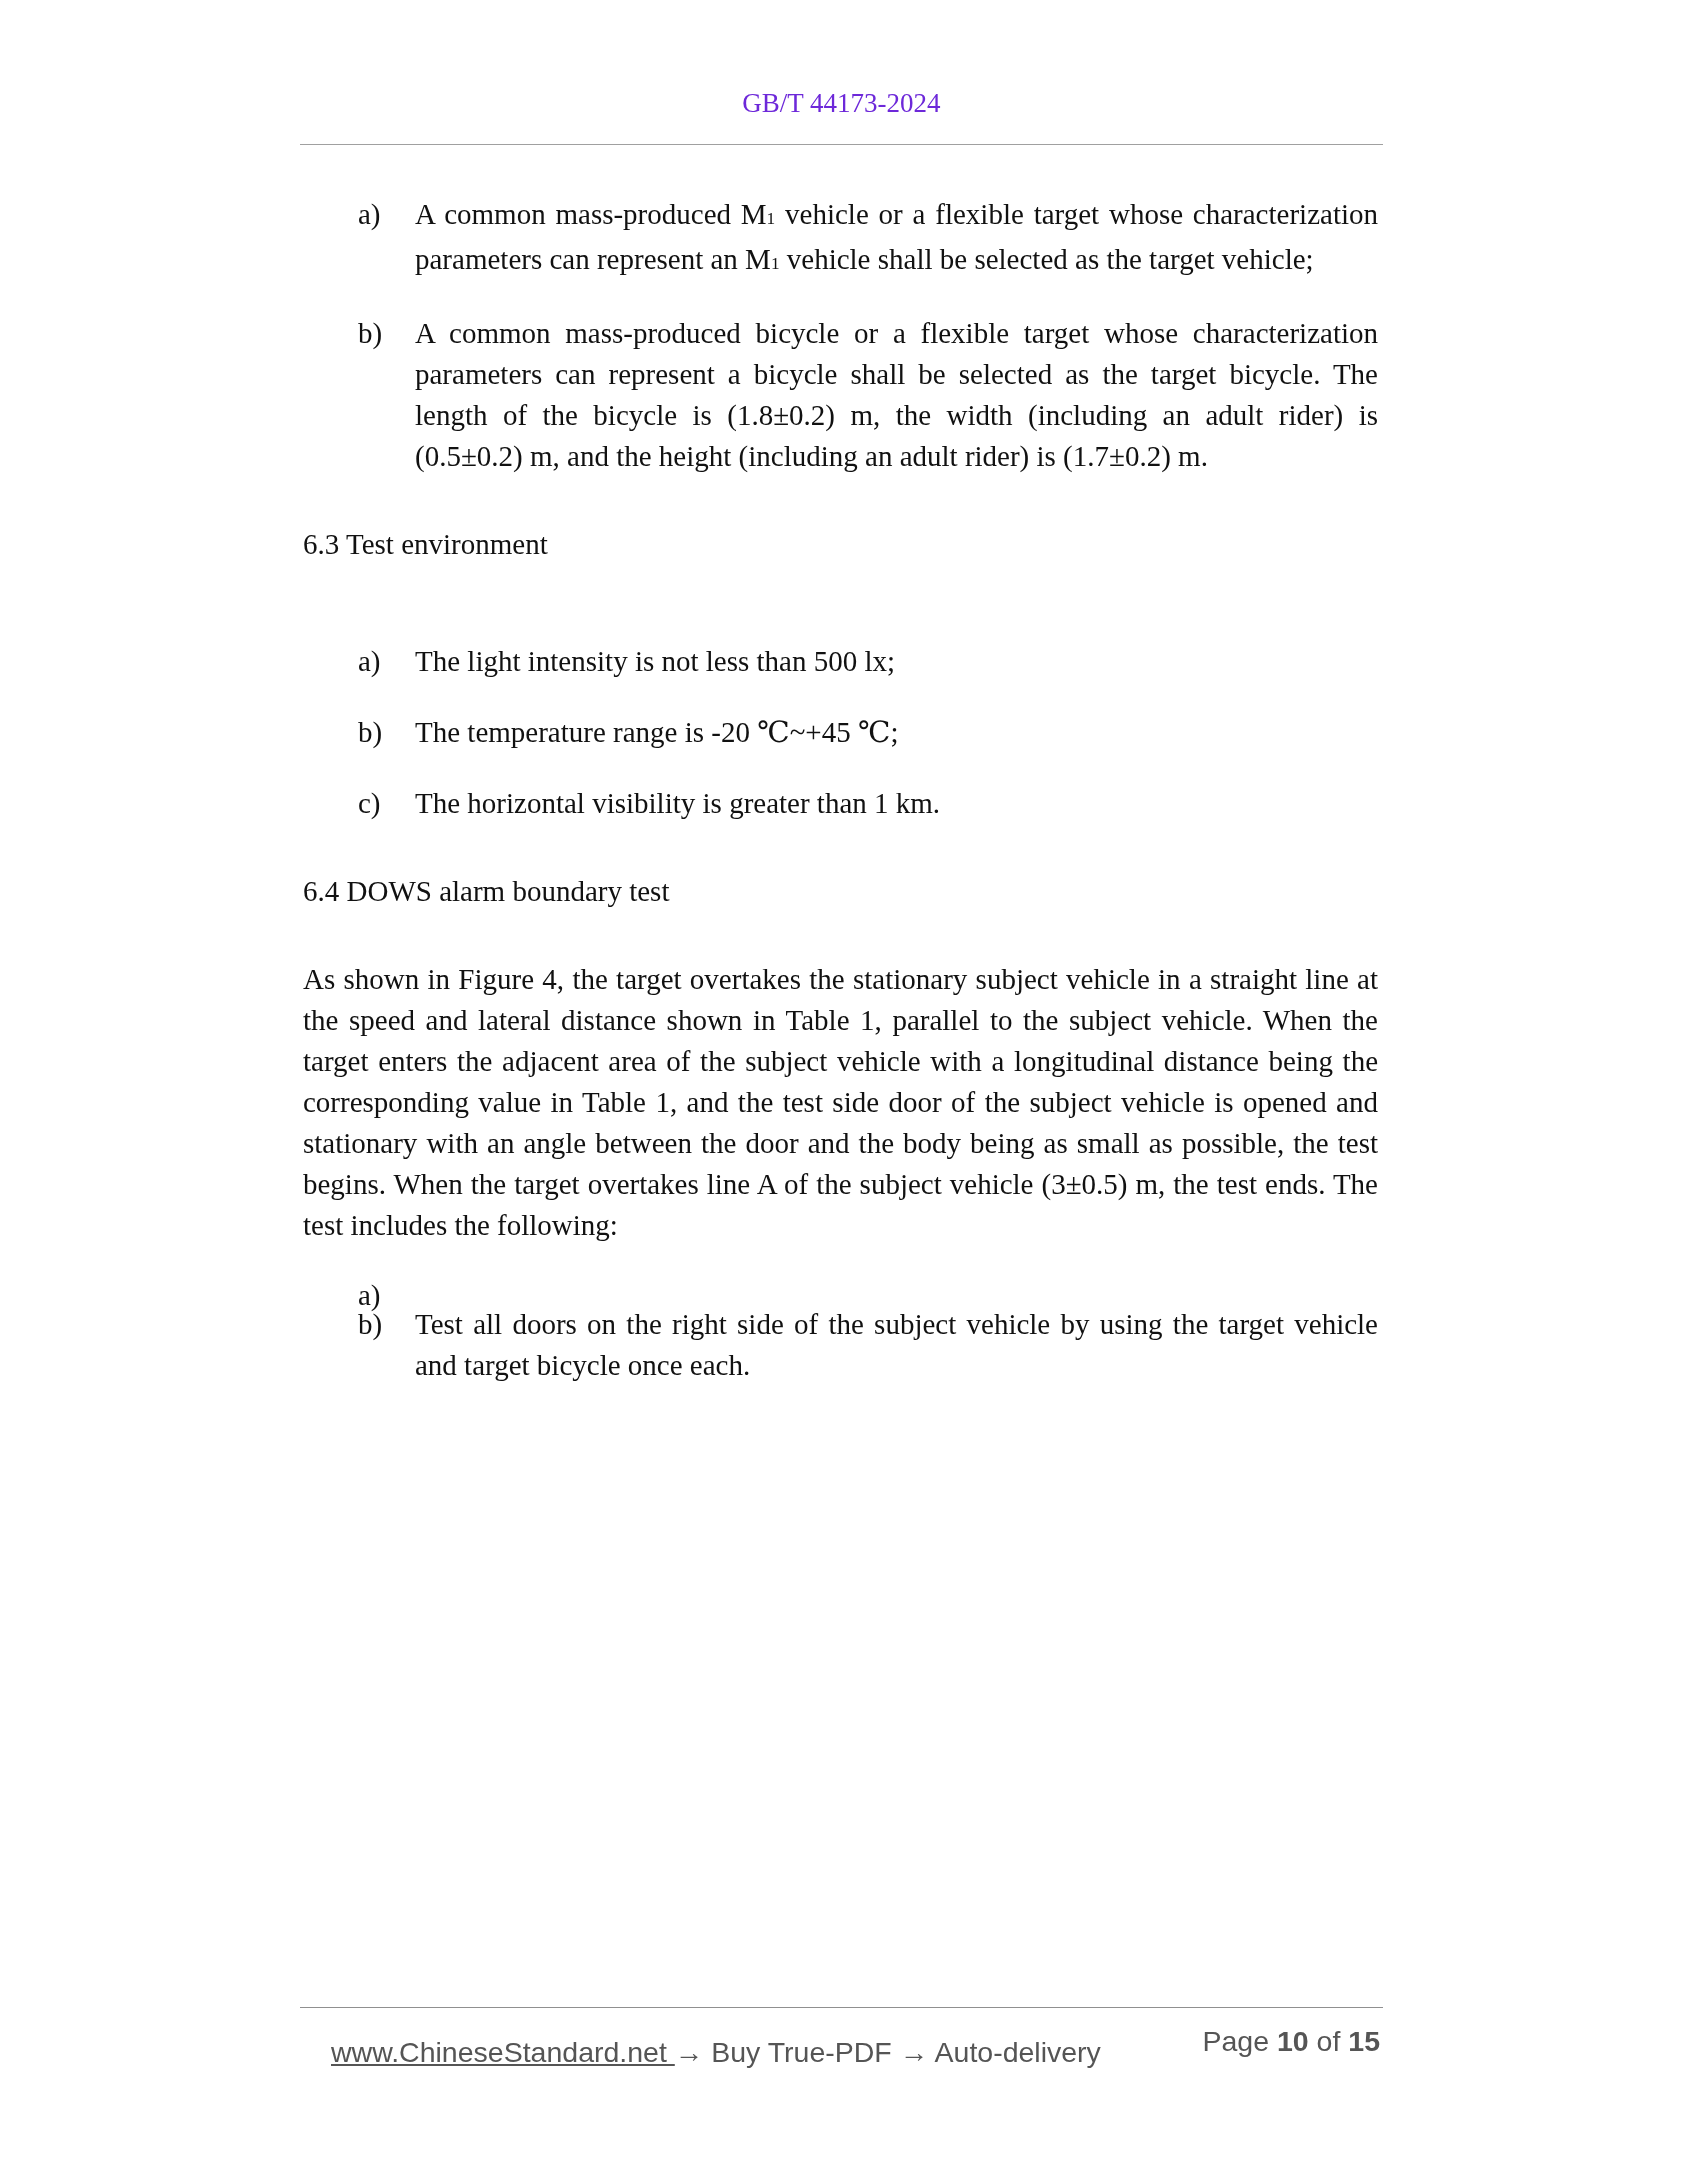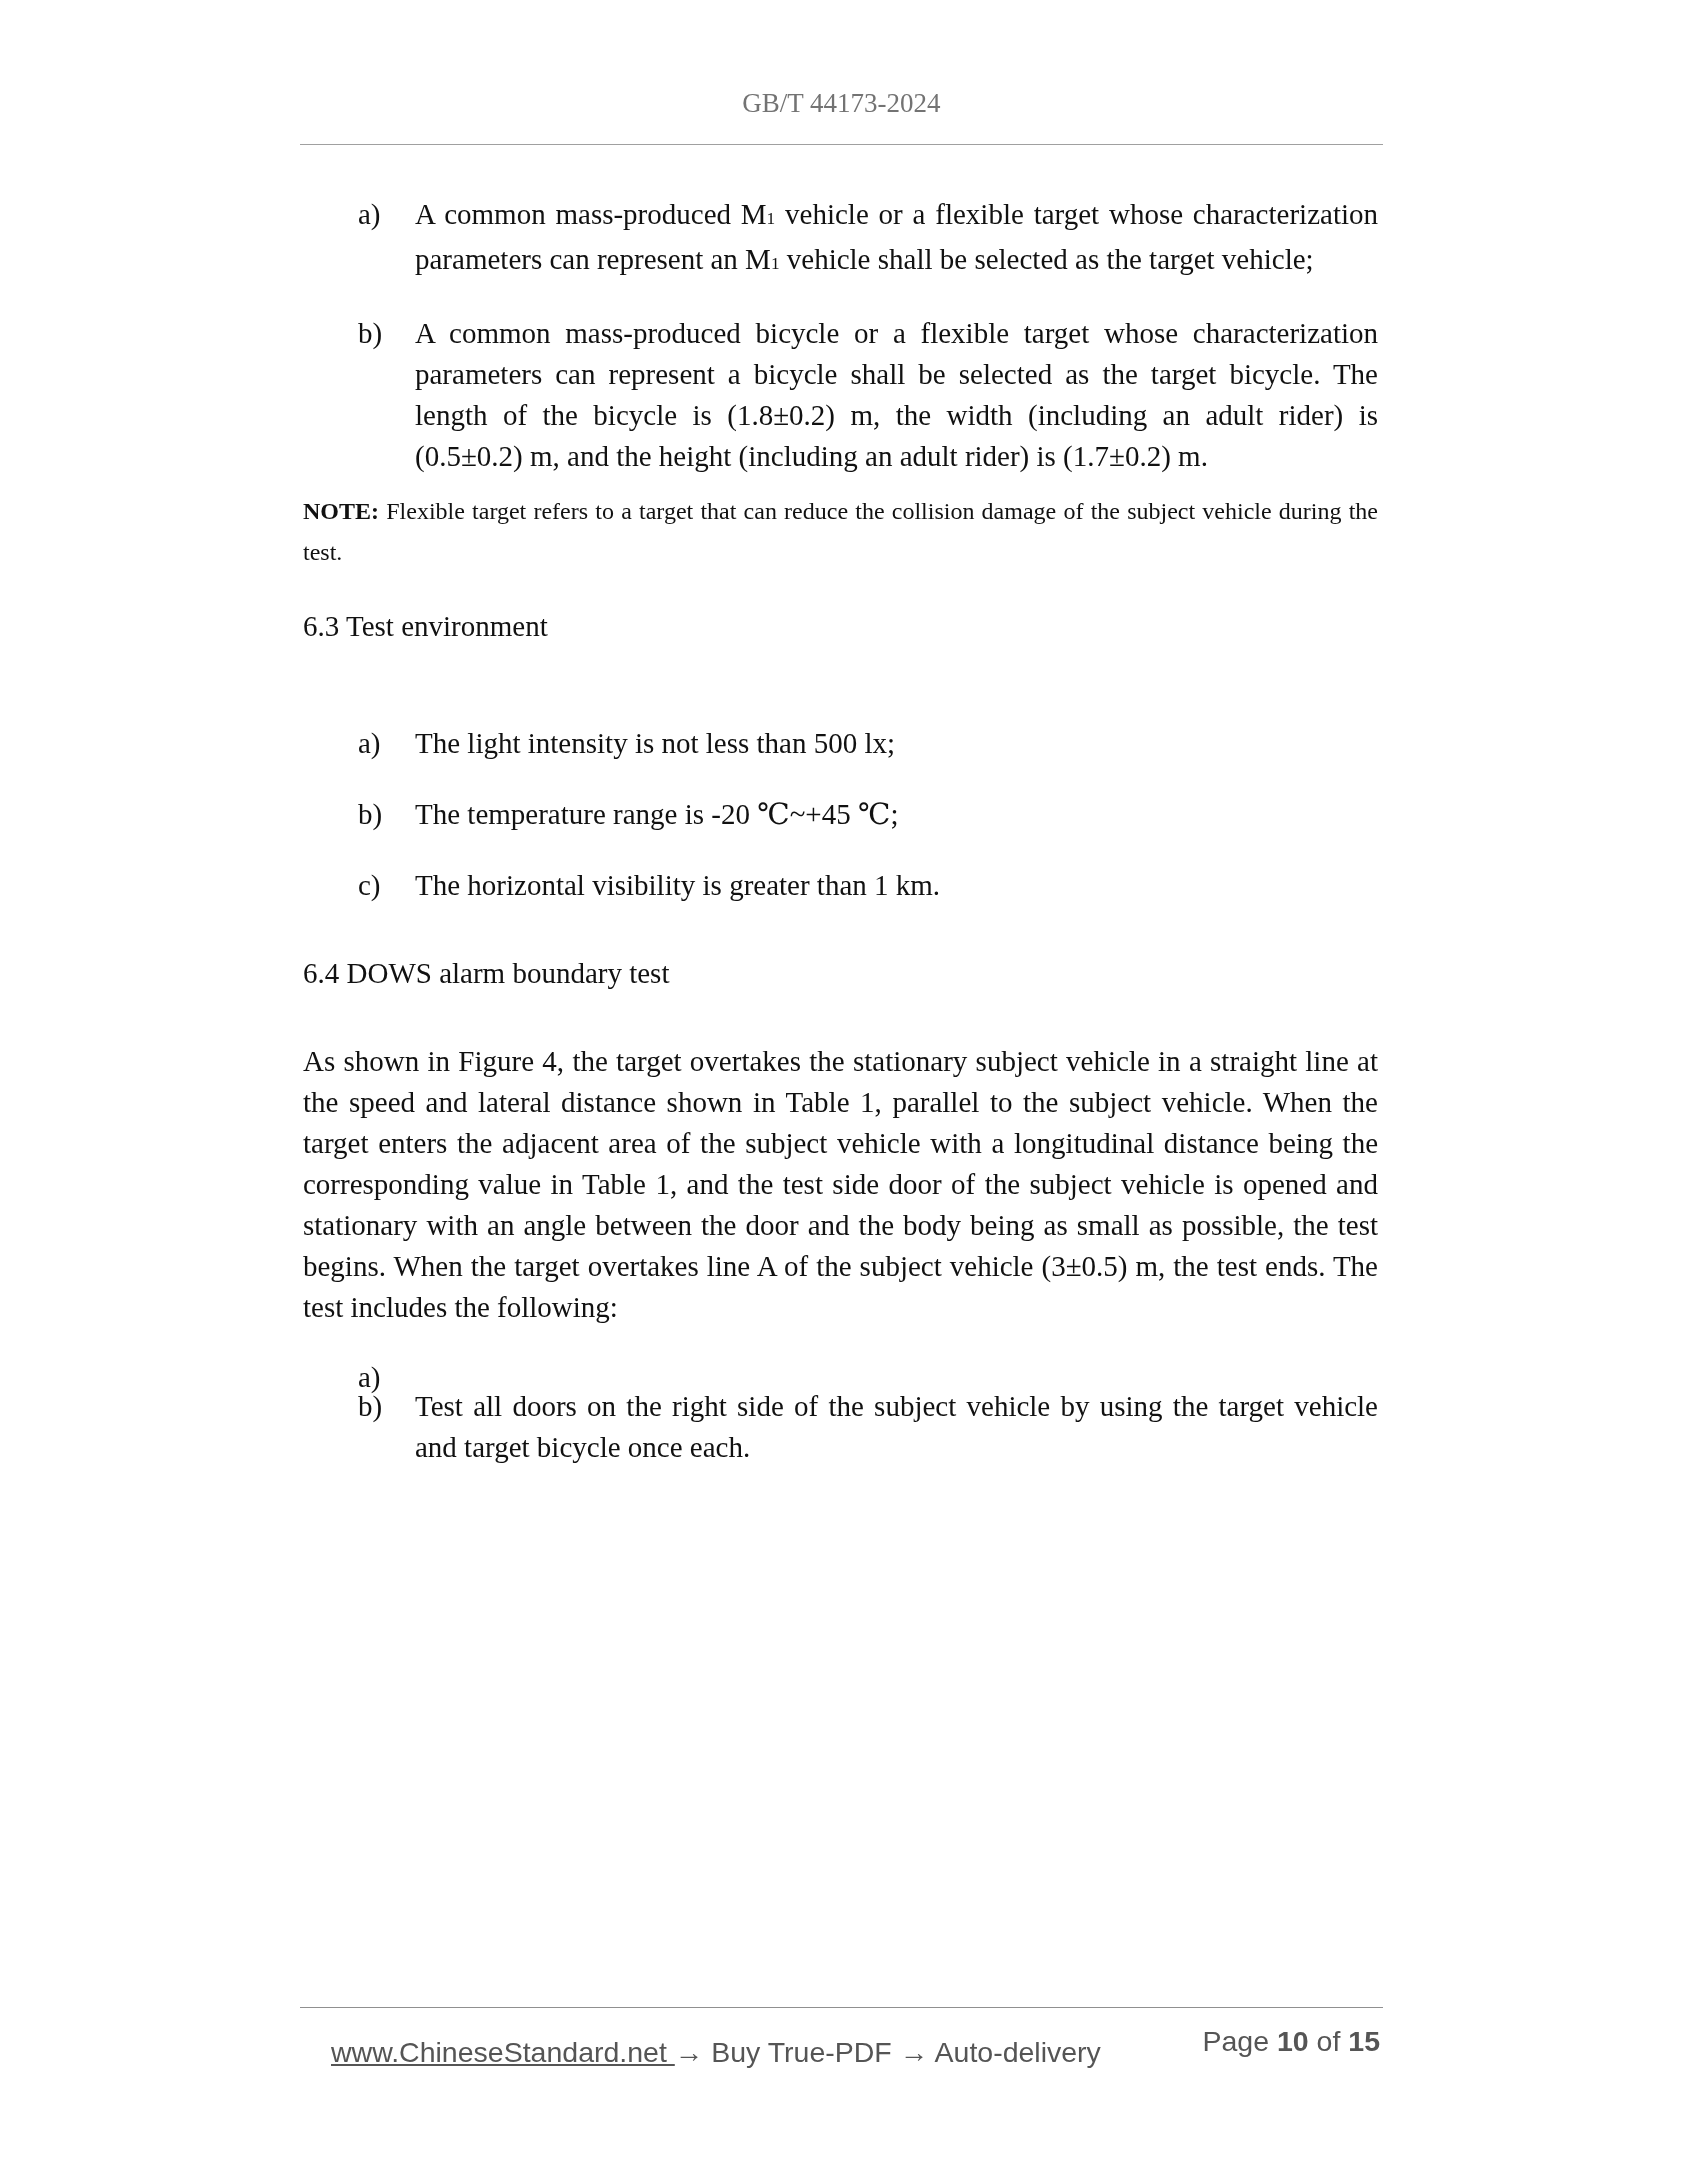--- a/index.html
+++ b/index.html
@@ -15,21 +15,21 @@
       font-family: "Liberation Serif", "DejaVu Serif", serif;
       color: #111111;
     }
     .page-header {
       position: absolute;
       left: 300px;
       top: 86px;
       width: 1083px;
       text-align: center;
       font-size: 27px;
-      color: #737373;
+      color: #6d28d9;
       line-height: 35px;
     }
     .header-rule {
       position: absolute;
       left: 300px;
       top: 144px;
       width: 1083px;
       height: 0;
       border-top: 1.7px solid #a0a0a0;
     }
@@ -109,23 +109,20 @@
 
   <div style="height:28.5px"></div>
 
   <div class="list-item">
     <span class="marker">b)</span>
     <span>A common mass-produced bicycle or a flexible target whose characterization parameters can represent a bicycle shall be selected as the target bicycle. The length of the bicycle is (1.8±0.2) m, the width (including an adult rider) is (0.5±0.2) m, and the height (including an adult rider) is (1.7±0.2) m.</span>
   </div>
 
   <div style="height:14.7px"></div>
 
-  <div class="note">
-    <b>NOTE:</b><span> Flexible target refers to a target that can reduce the collision damage of the subject vehicle during the test.</span>
-  </div>
 
   <div style="height:33px"></div>
 
   <div class="heading">6.3 Test environment</div>
 
   <div style="height:47px"></div>
 
 
   <div style="height:29px"></div>
 

